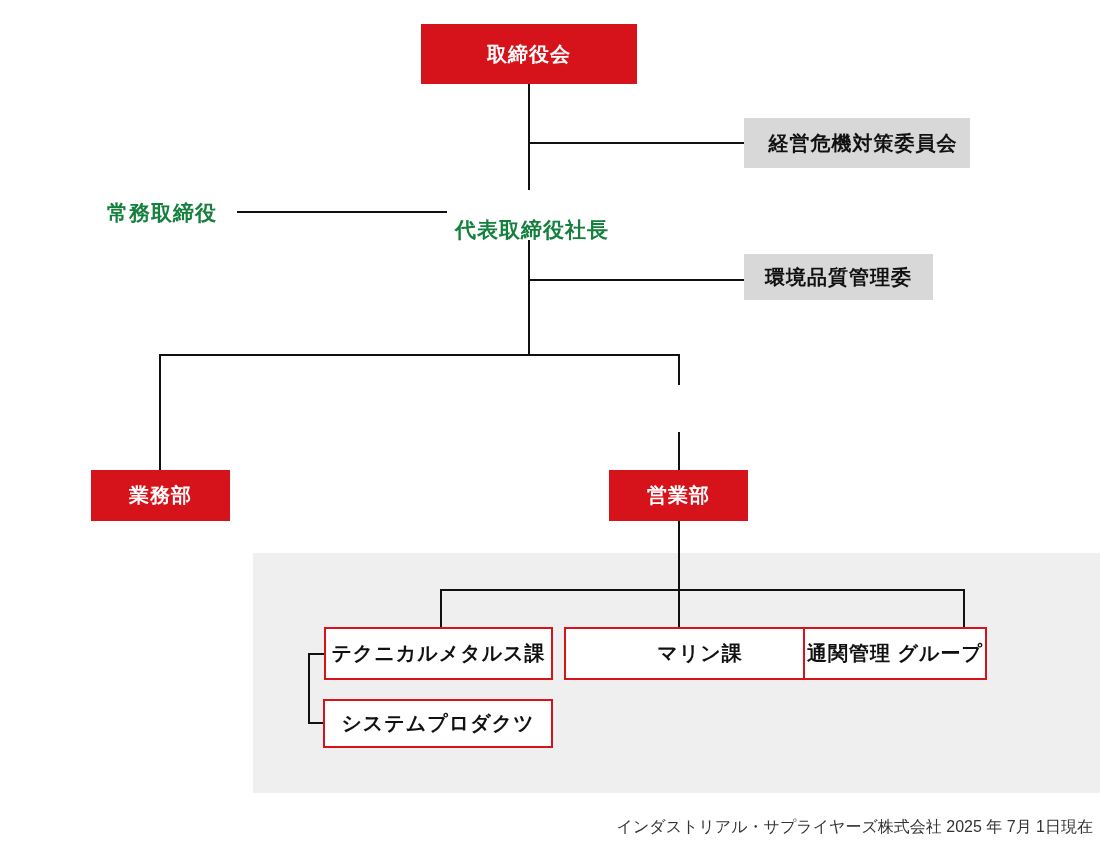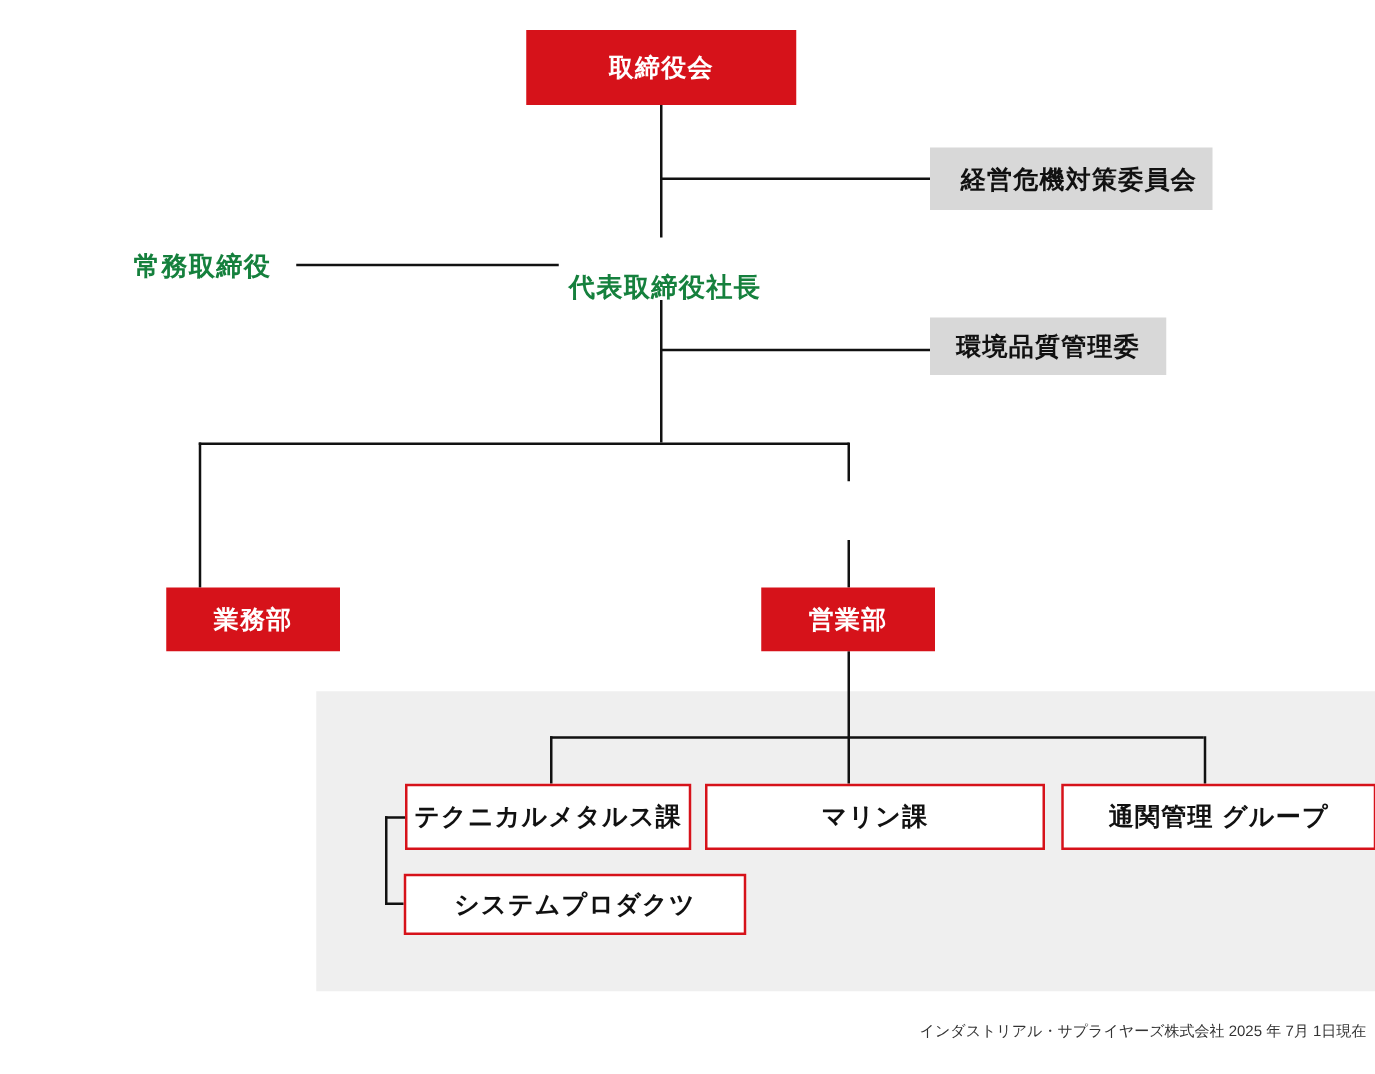--- a/index.html
+++ b/index.html
@@ -20,21 +20,21 @@
   }
   .red-box{background:var(--accent-red,#d6121a);color:#ffffff;}
   .gray-box{background:var(--gray-box,#d8d8d8);color:#111111;}
   .outline-box{background:#ffffff;border:2px solid var(--accent-red,#d6121a);color:#111111;}
   .text-label{
     position:absolute;font-weight:bold;font-size:21px;letter-spacing:1px;
     white-space:nowrap;color:#15803d;
   }
   .panel{position:absolute;background:var(--panel,#efefef);}
   .caption{
-    position:absolute;font-size:12px;color:var(--caption,#333);
+    position:absolute;font-size:16px;color:var(--caption,#333);
     white-space:nowrap;font-weight:normal;
   }
 </style>
 </head>
 <body>
 
 <div class="canvas">
 
   <div class="panel" style="left:253px;top:553px;width:847px;height:240px;"></div>
 
@@ -65,39 +65,39 @@
 
   <div class="text-label" style="left:107px;top:199px;">常務取締役</div>
 
   <div class="text-label" style="left:455px;top:216px;">代表取締役社長</div>
 
   <div class="node gray-box" style="left:744px;top:254px;width:189px;height:46px;">
     <span>環境品質管理委</span>
   </div>
 
 
-  <div class="node red-box" style="left:91px;top:470px;width:139px;height:51px;margin-left:42px;">
+  <div class="node red-box" style="left:91px;top:470px;width:139px;height:51px;">
     <span>業務部</span>
   </div>
 
   <div class="node outline-box" style="left:324px;top:627px;width:229px;height:53px;">
     <span>テクニカルメタルス課</span>
   </div>
 
   <div class="node red-box" style="left:609px;top:470px;width:139px;height:51px;">
     <span>営業部</span>
   </div>
 
   <div class="node outline-box" style="left:564px;top:627px;width:272px;height:53px;">
     <span>マリン課</span>
   </div>
 
-  <div class="node outline-box" style="left:849px;top:627px;width:252px;height:53px;">
+  <div class="node outline-box" style="left:803px;top:627px;width:184px;height:53px;">
     <span>通関管理 グループ</span>
   </div>
 
-  <div class="node outline-box" style="left:323px;top:699px;width:274px;height:49px;">
+  <div class="node outline-box" style="left:323px;top:699px;width:230px;height:49px;">
     <span>システムプロダクツ</span>
   </div>
 
   <div class="caption" style="right:7px;top:817px;">インダストリアル・サプライヤーズ株式会社 2025 年 7月 1日現在</div>
 
 </div>
 
 </body></html>

